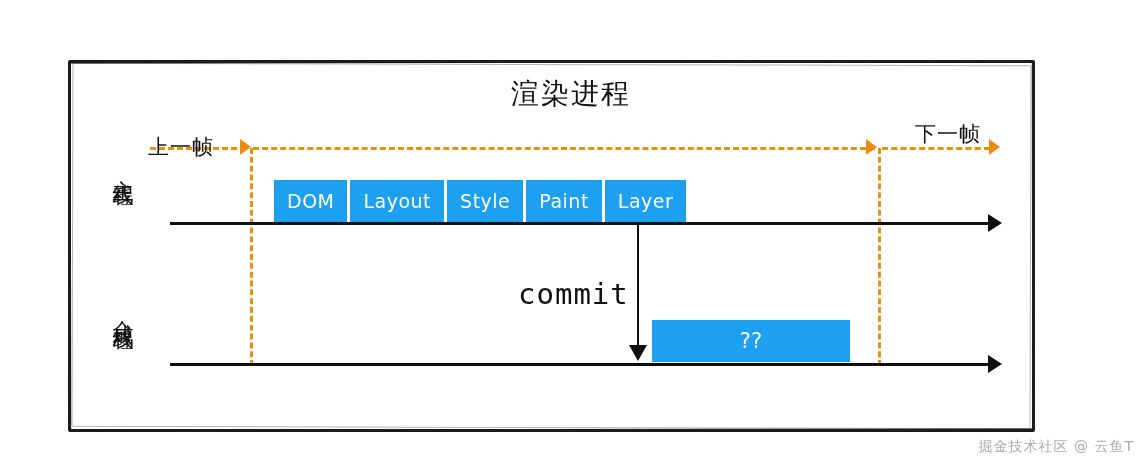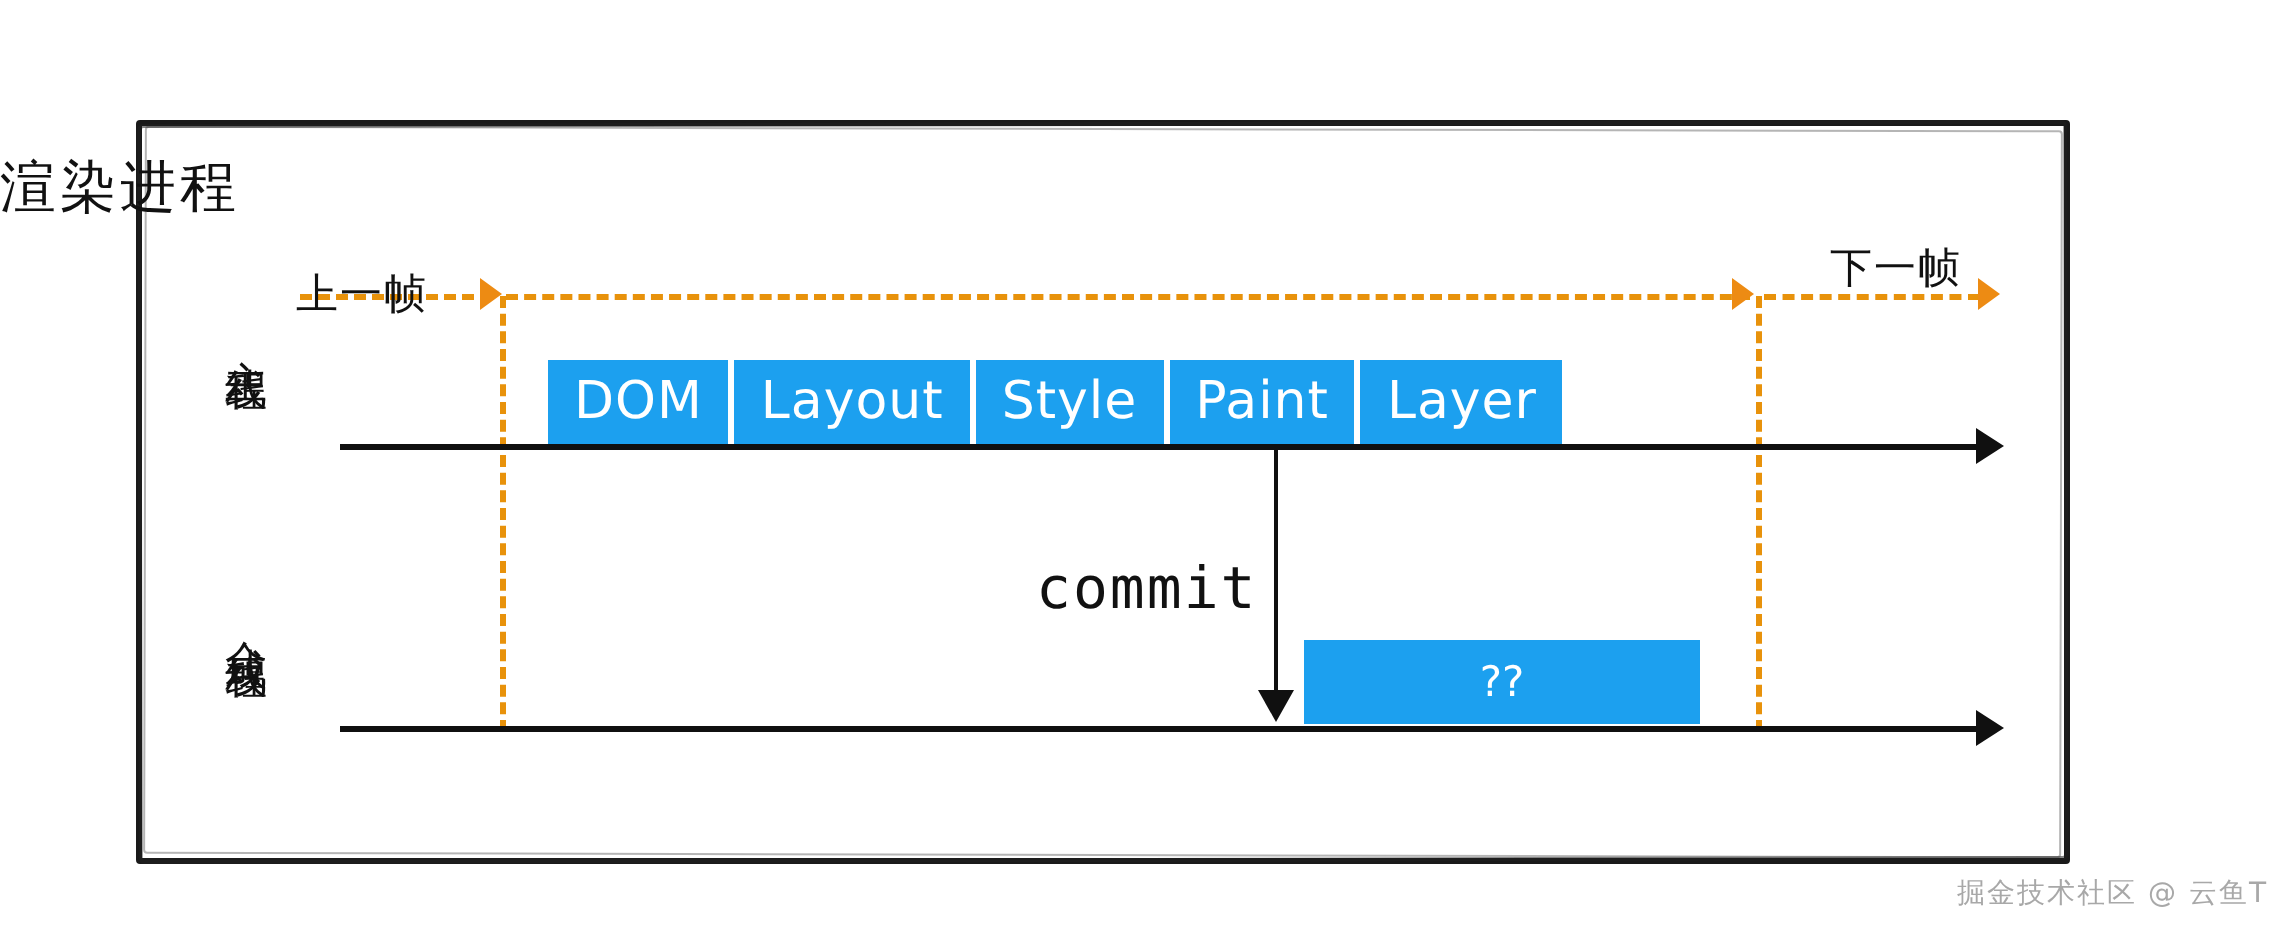--- a/index.html
+++ b/index.html
@@ -52,21 +52,21 @@
     opacity: .35;
     transform: rotate(0.14deg);
     pointer-events: none;
   }
 
   .title {
     position: absolute;
     left: 0;
     top: 75px;
     width: 1142px;
-    text-align: left;
+    text-align: center;
     font-size: 28px;
     color: #111111;
     letter-spacing: 2px;
     font-family: "DejaVu Sans", sans-serif;
   }
 
   
   .vdash {
     position: absolute;
     width: 0;
@@ -153,21 +153,21 @@
     position: absolute;
     left: 274px;
     top: 180px;
     height: 42px;
     display: flex;
     gap: 3px;
   }
   .pbox {
     background: #1CA0EF;
     color: #ffffff;
-    font-size: 26px;
+    font-size: 19px;
     font-family: "DejaVu Sans", sans-serif;
     display: flex;
     align-items: center;
     justify-content: center;
     padding: 0 13px;
     box-sizing: border-box;
     letter-spacing: .5px;
   }
 
   

